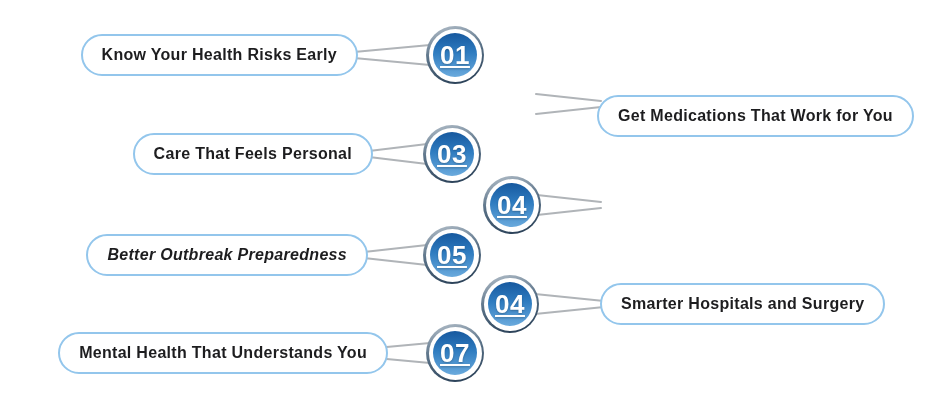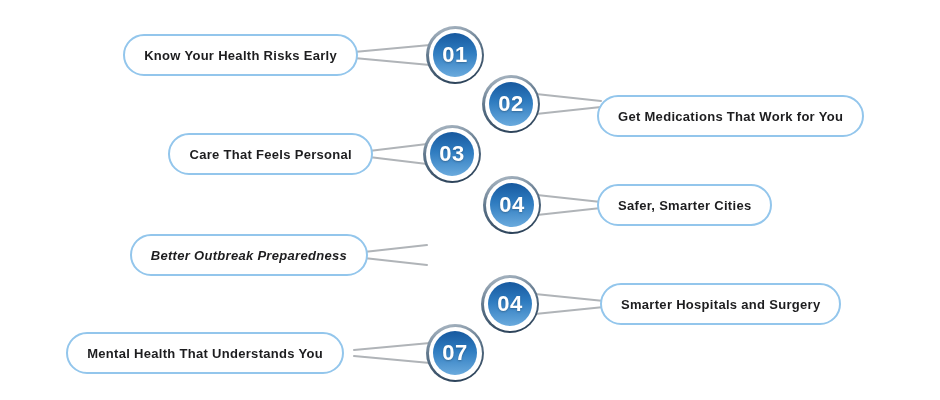--- a/index.html
+++ b/index.html
@@ -24,21 +24,21 @@
     display: flex;
     align-items: center;
     padding: 0 19px;
     background: #ffffff;
     border: 2px solid var(--pill-border, #93c6ec);
     border-radius: 22px;
     white-space: nowrap;
     z-index: 2;
   }
   .pill-label {
-    font-size: 13px;
+    font-size: 16px;
     font-weight: bold;
     letter-spacing: 0.3px;
     color: var(--label-text, #1d1d1f);
   }
 
   
   .conn {
     position: absolute;
     height: 30px;
     z-index: 1;
@@ -79,49 +79,45 @@
     height: 100%;
     border-radius: 50%;
     display: flex;
     align-items: center;
     justify-content: center;
     background: linear-gradient(180deg,
       var(--circle-top, #17599f) 0%,
       var(--circle-mid, #2f7cc0) 45%,
       var(--circle-bottom, #6aaadd) 100%);
     color: var(--number-text, #ffffff);
-    font-size: 22px;
+    font-size: 26px;
     font-weight: bold;
     letter-spacing: 0.5px;
     text-shadow: 0 1px 2px rgba(0,0,0,0.25);
+    text-decoration: underline;
   }
 </style>
 </head>
 <body>
 
 <div class="canvas">
 
   <div class="pill" style="right:582px;top:34px;">
     <span class="pill-label">Know Your Health Risks Early</span>
   </div>
   <svg class="conn" style="left:354px;top:40px;width:76px;" viewBox="0 0 100 30" preserveAspectRatio="none">
     <path d="M0,12 L100,5"></path>
       <path d="M0,18 L100,25"></path>
   </svg>
   <div class="badge" style="left:426px;top:26px;">
     <div class="badge-white">
       <div class="badge-core">01</div>
     </div>
   </div>
 
-  <div class="badge" style="left:482px;top:75px;">
-    <div class="badge-white">
-      <div class="badge-core">02</div>
-    </div>
-  </div>
   <svg class="conn" style="left:536px;top:89px;width:65px;" viewBox="0 0 100 30" preserveAspectRatio="none">
     <path d="M0,5 L100,12"></path>
       <path d="M0,25 L100,18"></path>
   </svg>
   <div class="pill" style="left:597px;top:95px;">
     <span class="pill-label">Get Medications That Work for You</span>
   </div>
 
   <div class="pill" style="right:567px;top:133px;">
     <span class="pill-label">Care That Feels Personal</span>
@@ -138,46 +134,48 @@
 
   <div class="badge" style="left:483px;top:176px;">
     <div class="badge-white">
       <div class="badge-core">04</div>
     </div>
   </div>
   <svg class="conn" style="left:537px;top:190px;width:64px;" viewBox="0 0 100 30" preserveAspectRatio="none">
     <path d="M0,5 L100,12"></path>
       <path d="M0,25 L100,18"></path>
   </svg>
-  <div class="pill" style="left:597px;top:184px;">
-    <span class="pill-label">Safer, Smarter Cities</span>
-  </div>
 
   <div class="pill" style="right:572px;top:234px;font-style:italic;">
     <span class="pill-label">Better Outbreak Preparedness</span>
   </div>
   <svg class="conn" style="left:364px;top:240px;width:63px;" viewBox="0 0 100 30" preserveAspectRatio="none">
     <path d="M0,12 L100,5"></path>
       <path d="M0,18 L100,25"></path>
   </svg>
+  <div class="badge" style="left:423px;top:226px;">
+    <div class="badge-white">
+      <div class="badge-core">05</div>
+    </div>
+  </div>
 
   <div class="badge" style="left:481px;top:275px;">
     <div class="badge-white">
       <div class="badge-core">04</div>
     </div>
   </div>
   <svg class="conn" style="left:535px;top:289px;width:69px;" viewBox="0 0 100 30" preserveAspectRatio="none">
     <path d="M0,5 L100,12"></path>
       <path d="M0,25 L100,18"></path>
   </svg>
   <div class="pill" style="left:600px;top:283px;justify-content:flex-end;">
     <span class="pill-label">Smarter Hospitals and Surgery</span>
   </div>
 
-  <div class="pill" style="right:596px;top:332px;">
+  <div class="pill" style="right:552px;top:332px;">
     <span class="pill-label">Mental Health That Understands You</span>
   </div>
   <svg class="conn" style="left:354px;top:338px;width:76px;" viewBox="0 0 100 30" preserveAspectRatio="none">
     <path d="M0,12 L100,5"></path>
       <path d="M0,18 L100,25"></path>
   </svg>
   <div class="badge" style="left:426px;top:324px;">
     <div class="badge-white">
       <div class="badge-core">07</div>
     </div>

